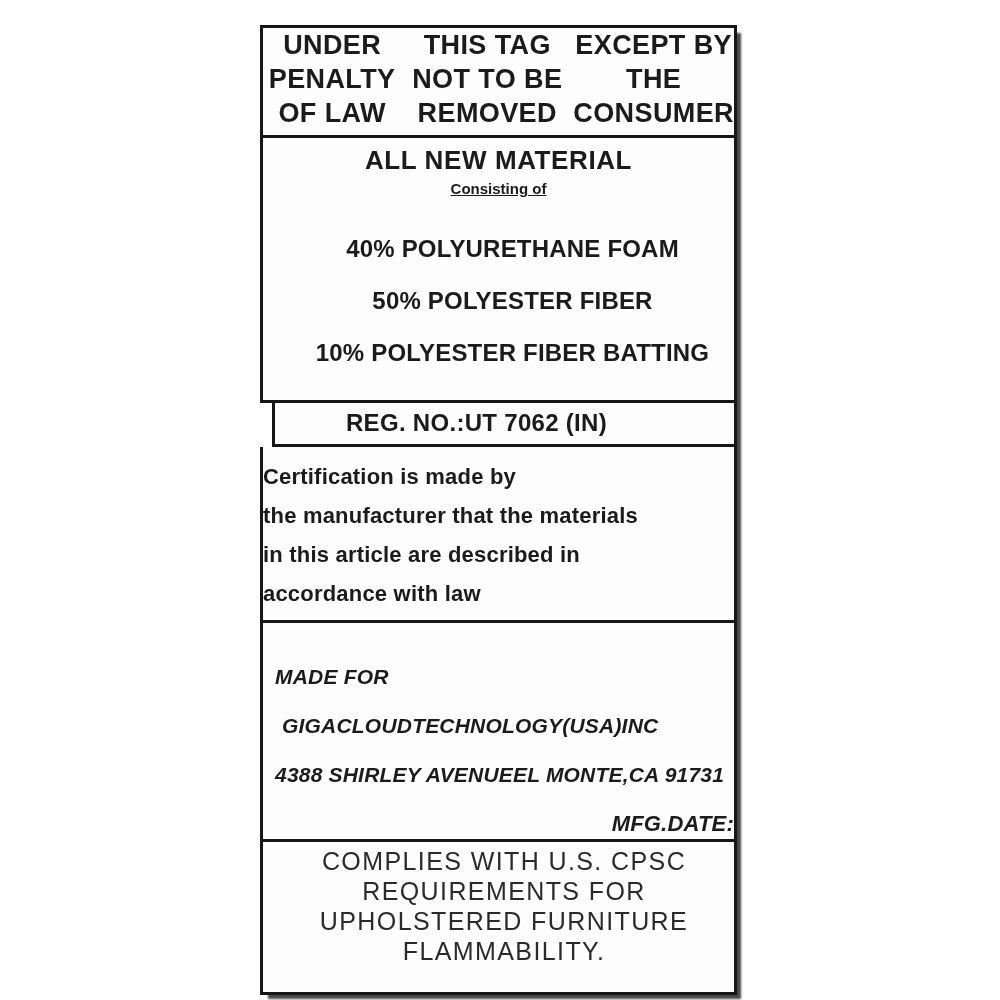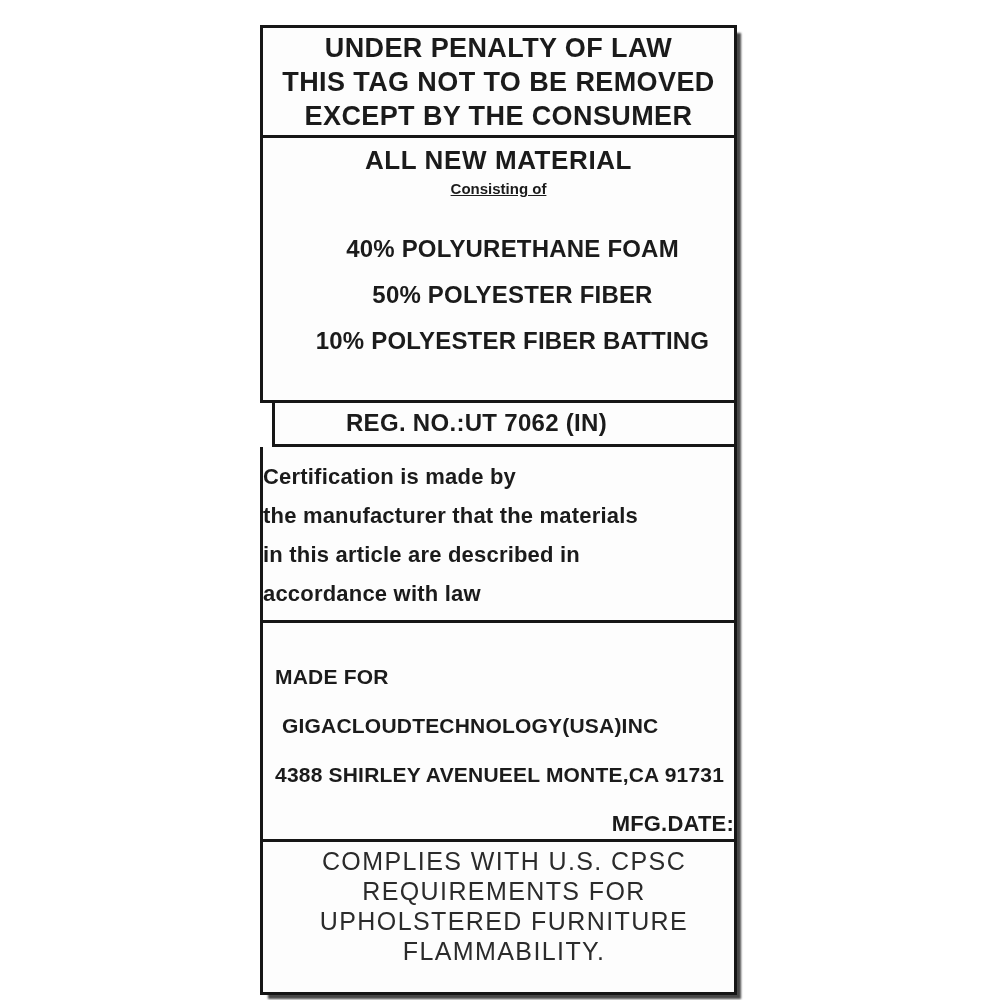--- a/index.html
+++ b/index.html
@@ -30,21 +30,21 @@
     box-sizing: border-box;
     border: 3px solid #161616;
     border-top-width: 0;
     background: #fdfdfd;
     overflow: hidden;
   }
   .sec-penalty {
     border-top-width: 3px;
     height: 113px;
     display: flex;
-    flex-direction: column;
+    flex-direction: row;
     justify-content: center;
     text-align: center;
     font-size: 27px;
     font-weight: bold;
     line-height: 34px;
     letter-spacing: 0.4px;
   }
   .sec-contents {
     height: 265px;
     text-align: center;
@@ -62,21 +62,21 @@
     line-height: 28px;
     text-decoration: underline;
   }
   .contents-items {
     text-align: center;
     padding-left: 28px;
     font-size: 24px;
     font-weight: bold;
     letter-spacing: 0.2px;
   }
-  .contents-item { margin-top: 23px; line-height: 23px; }
+  .contents-item { margin-top: 29px; line-height: 23px; }
   .contents-item:first-child { margin-top: 34px; }
   .sec-reg {
     height: 44px;
     text-align: center;
     padding-right: 56px;
     font-size: 24px;
     font-weight: bold;
     line-height: 40px;
     letter-spacing: 0.3px;
     margin-left: 12px;
@@ -89,20 +89,21 @@
     font-weight: bold;
   }
   .cert-line { line-height: 39px; letter-spacing: 0.2px; }
   .sec-madefor {
     height: 219px;
     text-align: left;
     padding-top: 29px;
     padding-left: 12px;
     font-size: 21px;
     font-weight: bold;
+    font-style: italic;
   }
   .madefor-line { line-height: 49px; letter-spacing: 0.2px; }
   .madefor-company { padding-left: 7px; }
   .madefor-date {
     text-align: right;
     padding-left: 40px;
     font-size: 22px;
   }
   .sec-compliance {
     height: 153px;

